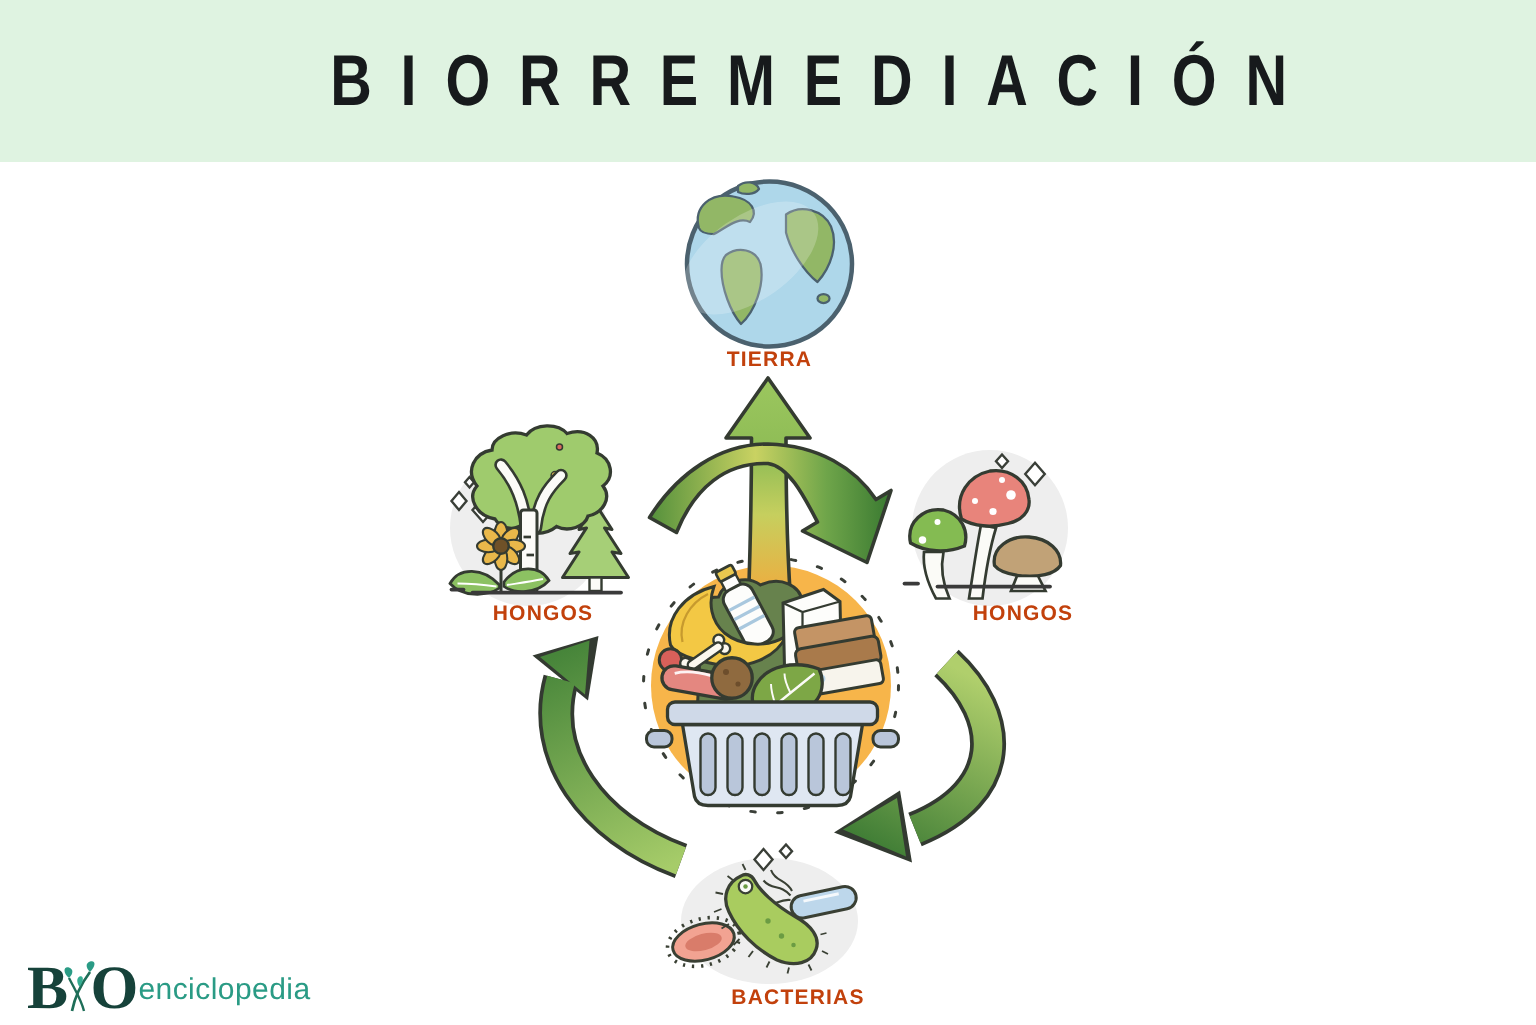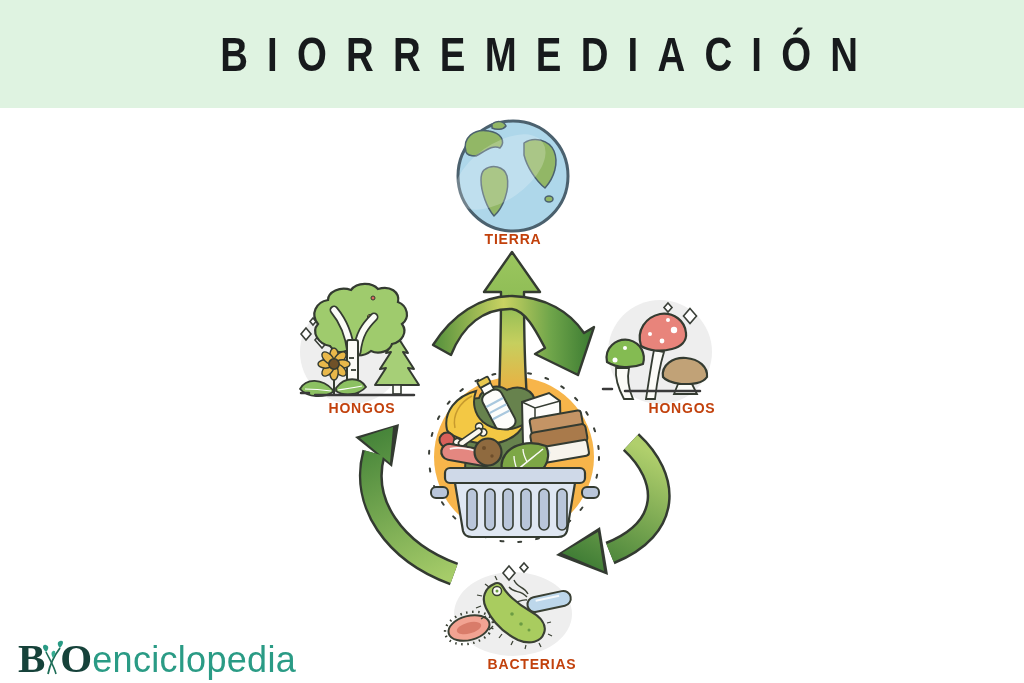--- a/index.html
+++ b/index.html
@@ -8,21 +8,21 @@
   .banner{position:absolute;left:0;top:0;width:1024px;height:108px;background:#dff3e1;
           display:flex;align-items:center;justify-content:center;padding-left:25px;}
   .banner h1{margin:0 -0.5em 0 0;font-size:48px;font-weight:700;color:#171a1c;
              letter-spacing:0.5em;white-space:nowrap;transform:scaleX(0.8);}
   .diagram-svg{position:absolute;left:0;top:0;}
   .nlabel{position:absolute;transform:translateX(-50%);font-size:14px;font-weight:700;
           color:#c2410c;letter-spacing:0.8px;white-space:nowrap;}
   .logo{position:absolute;left:18px;top:640px;display:flex;align-items:flex-end;}
   .logo-cap{font-family:"Liberation Serif",serif;font-size:41px;font-weight:700;
             color:#16423a;line-height:36px;}
-  .logo-rest{font-size:36px;font-weight:400;color:#2a9b85;line-height:32px;letter-spacing:0.3px;}
+  .logo-rest{font-size:20px;font-weight:400;color:#2a9b85;line-height:32px;letter-spacing:0.3px;}
   .leaf-svg{margin:0 -4px 0 -3px;}
 </style>
 </head>
 <body>
 
 <div class="stage">
 
   <svg class="diagram-svg" width="1024" height="683" viewBox="0 0 1024 683">
     <defs>
       <linearGradient id="gUp" gradientUnits="userSpaceOnUse" x1="512" y1="250" x2="512" y2="400">

